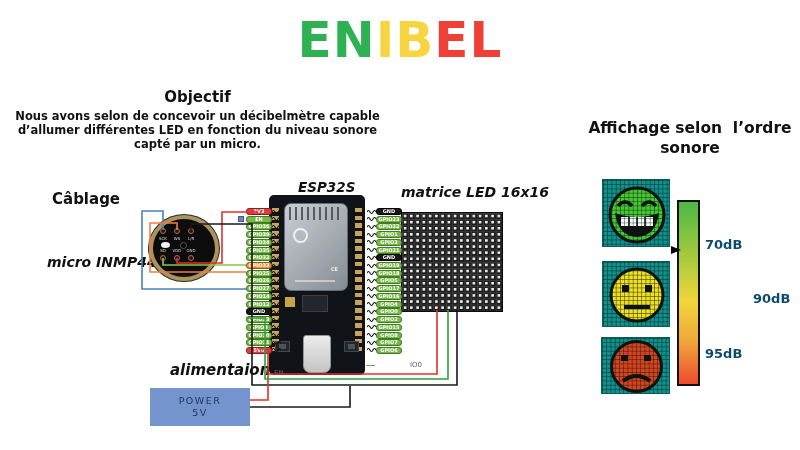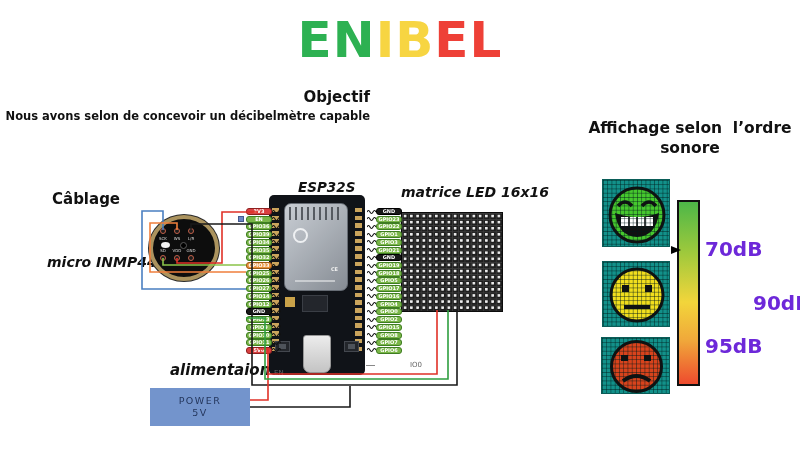--- a/index.html
+++ b/index.html
@@ -5,21 +5,21 @@
   html,body{margin:0;padding:0;background:#fff;}
   #stage{position:relative;width:800px;height:450px;background:#fff;overflow:hidden;
          font-family:"DejaVu Sans",sans-serif;color:#111;}
   
   .logo{position:absolute;left:0;top:14px;width:800px;display:flex;justify-content:center;
         font-size:50px;font-weight:800;letter-spacing:1px;line-height:52px;}
   .logo-letter[data-color="green"]{color:#2db152;}
   .logo-letter[data-color="yellow"]{color:#f7d542;}
   .logo-letter[data-color="red"]{color:#ee4037;}
   
-  .objective{position:absolute;left:25px;top:88px;width:345px;display:flex;flex-direction:column;align-items:flex-end;}
+  .objective{position:absolute;left:25px;top:88px;width:345px;display:flex;flex-direction:column;align-items:center;}
   .objective .title{font-size:15px;font-weight:bold;margin-bottom:3px;}
   .objective .line{font-size:11.5px;font-weight:bold;line-height:14px;white-space:nowrap;}
   
   .display-title{position:absolute;left:570px;top:118px;width:240px;text-align:center;
                  font-size:15.5px;font-weight:bold;line-height:20px;}
   .display-title div{white-space:pre;}
   
   .lab{position:absolute;font-weight:bold;}
   .lab-cablage{left:52px;top:190px;font-size:15px;}
   .lab-mic{left:47px;top:254px;font-size:14px;font-style:italic;}
@@ -111,40 +111,42 @@
      background-size:4.25px 4.25px;}
   .tile-1{left:602px;top:179px;width:68px;height:68px;}
   .tile-2{left:602px;top:261px;width:68px;height:66px;}
   .tile-3{left:601px;top:337px;width:69px;height:57px;}
   
   .bar{position:absolute;left:677px;top:200px;width:23px;height:186px;border:2px solid #111;
        box-sizing:border-box;z-index:2;
        background:linear-gradient(to bottom,#4db748 0%,#9fc93c 28%,#f2d53b 55%,#f0a83a 76%,#ee4b2e 100%);}
   .bar-tick{position:absolute;left:-8px;top:44px;width:0;height:0;
        border-top:4px solid transparent;border-bottom:4px solid transparent;border-left:10px solid #000;}
-  .db{position:absolute;left:705px;font-size:20px;font-weight:bold;color:#6d28d9;}
-  .db-70{top:237px;} .db-90{top:291px;margin-left:48px;} .db-95{top:334px;}
+  .db{position:absolute;left:705px;font-size:13px;font-weight:bold;color:#0c4a6e;}
+  .db-70{top:237px;} .db-90{top:291px;margin-left:48px;} .db-95{top:346px;}
 </style>
 </head>
 <body>
 
 <div id="stage">
 
   <div class="logo">
     <span class="logo-letter" data-color="green">E</span>
       <span class="logo-letter" data-color="green">N</span>
       <span class="logo-letter" data-color="yellow">I</span>
       <span class="logo-letter" data-color="yellow">B</span>
       <span class="logo-letter" data-color="red">E</span>
       <span class="logo-letter" data-color="red">L</span>
   </div>
 
   <div class="objective">
     <div class="title">Objectif</div>
     <div class="line">Nous avons selon de concevoir un décibelmètre capable</div>
+    <div class="line">d’allumer différentes LED en fonction du niveau sonore</div>
+    <div class="line">capté par un micro.</div>
   </div>
 
   <div class="display-title">
     <div>Affichage selon  l’ordre</div>
     <div>sonore</div>
   </div>
 
   <div class="lab lab-cablage">Câblage</div>
   <div class="lab lab-mic">micro INMP441</div>
   <div class="lab lab-esp">ESP32S</div>

